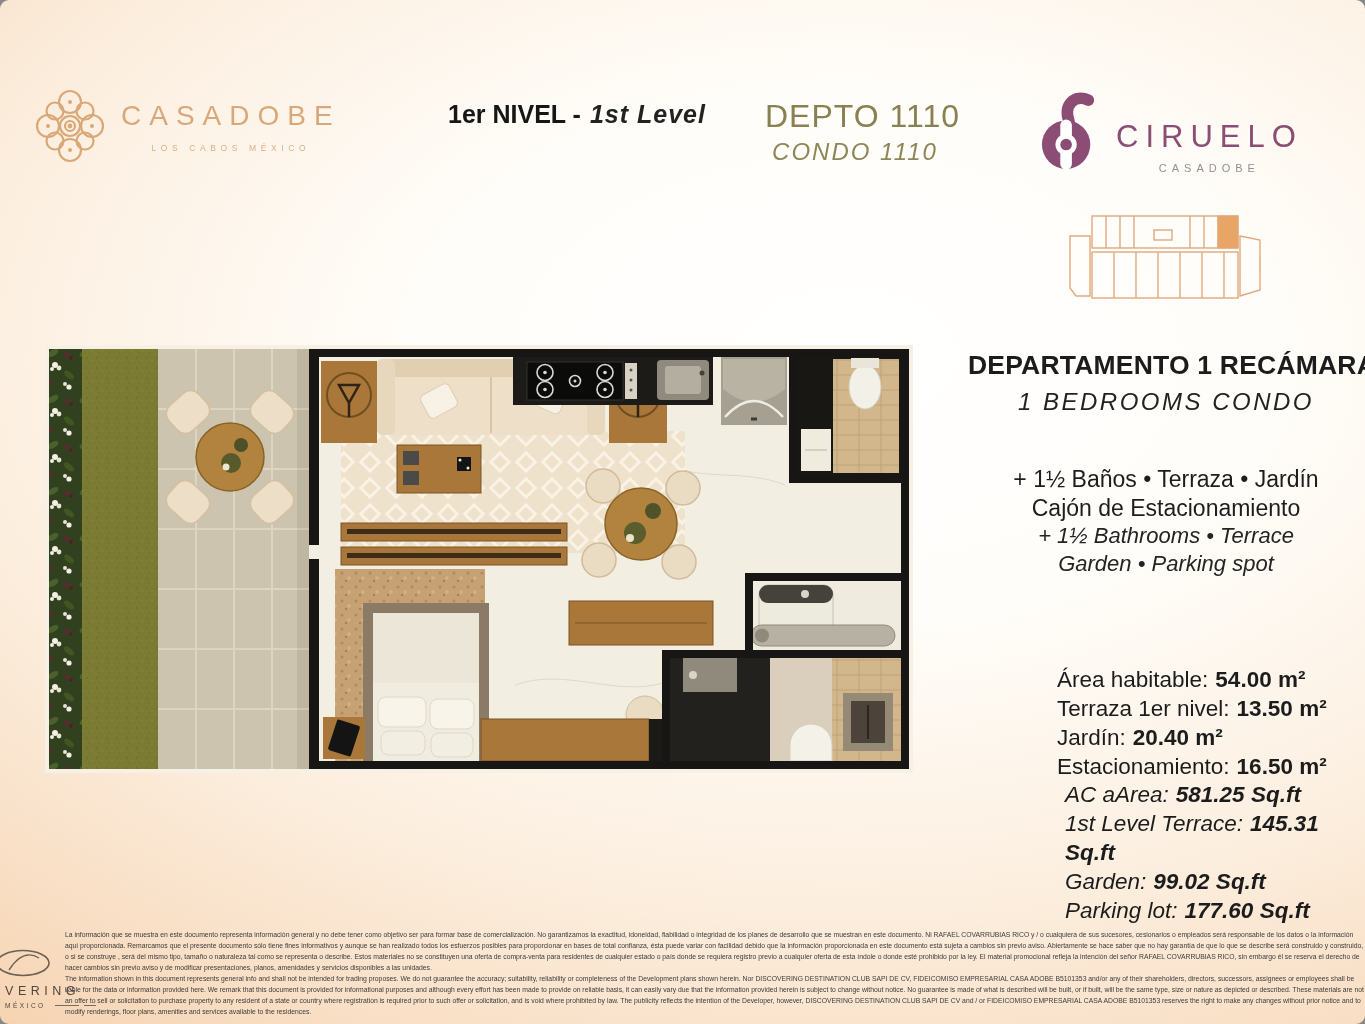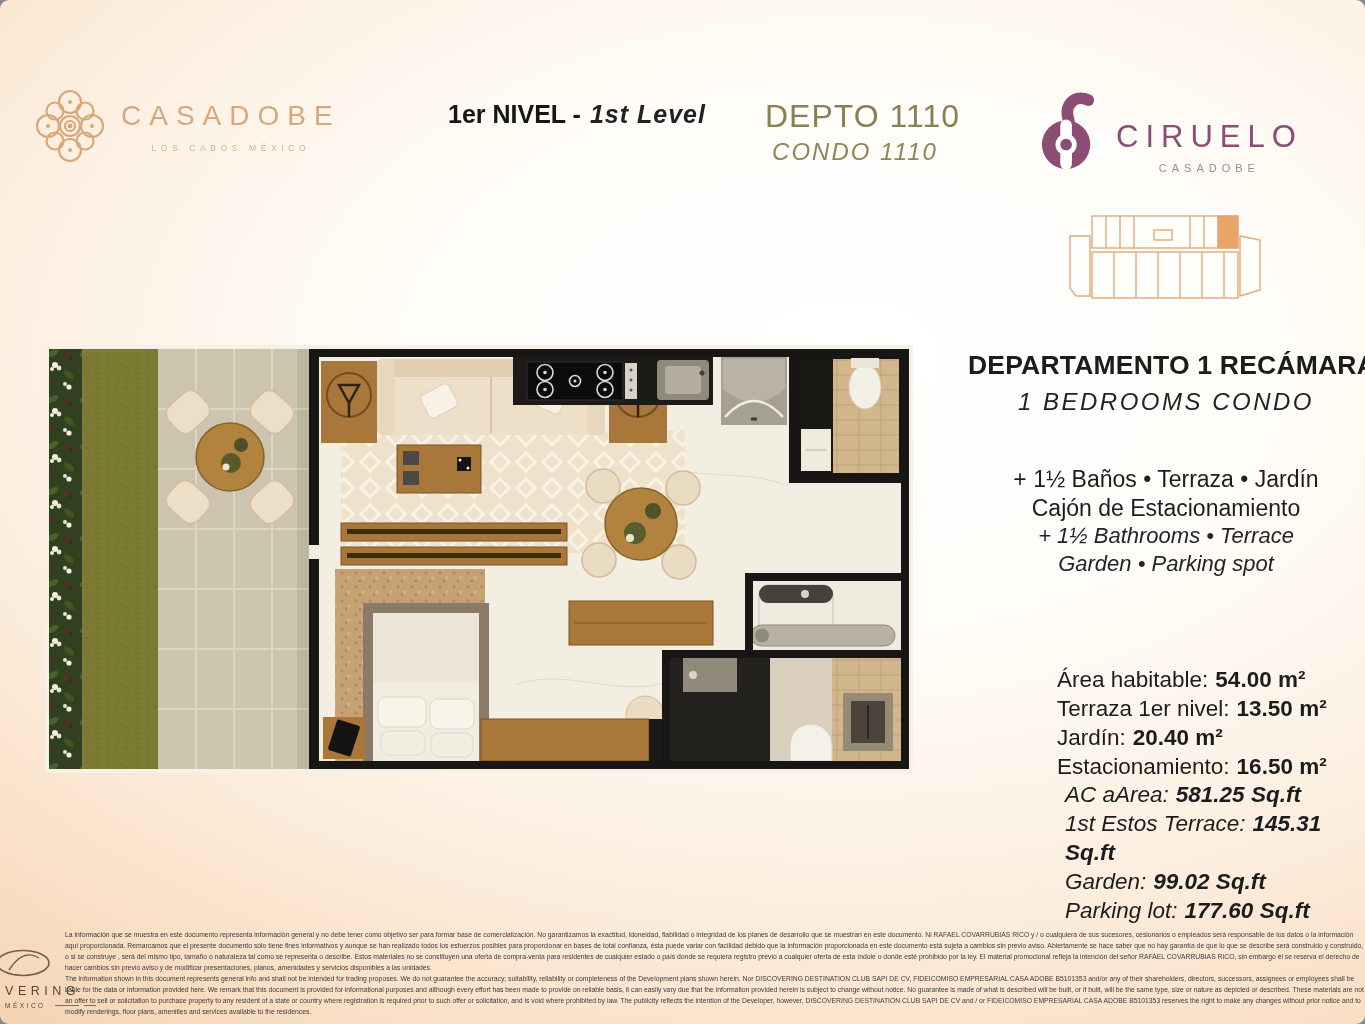--- a/index.html
+++ b/index.html
@@ -376,21 +376,21 @@
 
   <div class="areas">
     <div class="row"><span class="lbl">Área habitable:</span><span class="val">54.00 m²</span></div>
     <div class="row"><span class="lbl">Terraza 1er nivel:</span><span class="val">13.50 m²</span></div>
     <div class="row"><span class="lbl">Jardín:</span><span class="val">20.40 m²</span></div>
     <div class="row"><span class="lbl">Estacionamiento:</span><span class="val">16.50 m²</span></div>
   </div>
 
   <div class="areas-imp">
     <div class="row"><span class="lbl">AC aArea:</span><span class="val">581.25 Sq.ft</span></div>
-    <div class="row"><span class="lbl">1st Estos Terrace:</span><span class="val">145.31 Sq.ft</span></div>
+    <div class="row"><span class="lbl">1st Level Terrace:</span><span class="val">145.31 Sq.ft</span></div>
     <div class="row"><span class="lbl">Garden:</span><span class="val">99.02 Sq.ft</span></div>
     <div class="row"><span class="lbl">Parking lot:</span><span class="val">177.60 Sq.ft</span></div>
   </div>
 
   <div class="discovering">
     <svg class="disc-svg" width="70" height="32">
       <ellipse cx="30" cy="15" rx="26" ry="12.5" stroke="#6e6053" fill="none" stroke-width="1.6"></ellipse>
       <path d="M16,22 Q30,0 46,10" stroke="#6e6053" fill="none" stroke-width="1.4"></path>
     </svg>
     <div class="disc-name">DISCOVERING</div>

